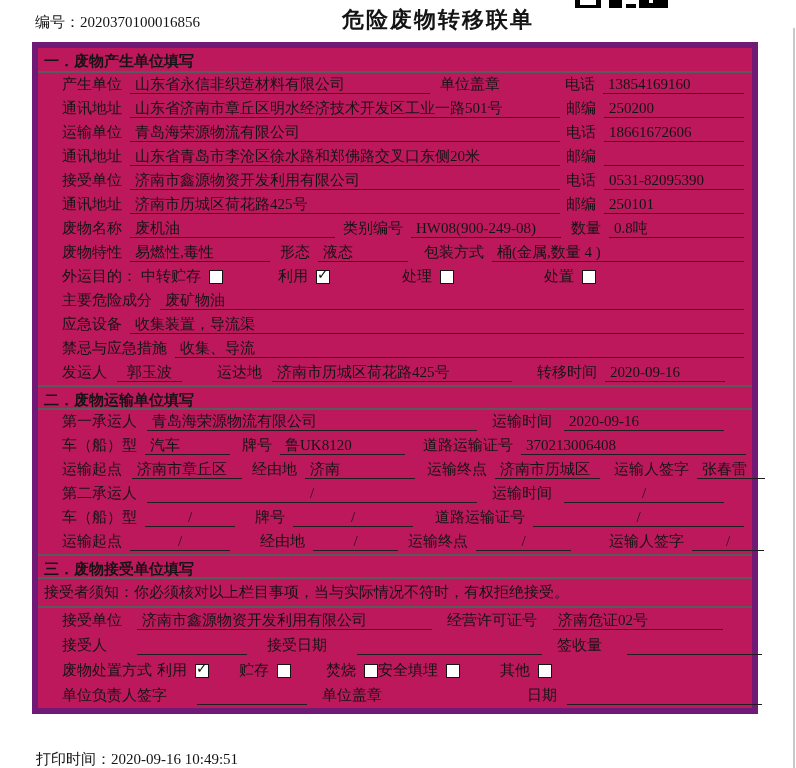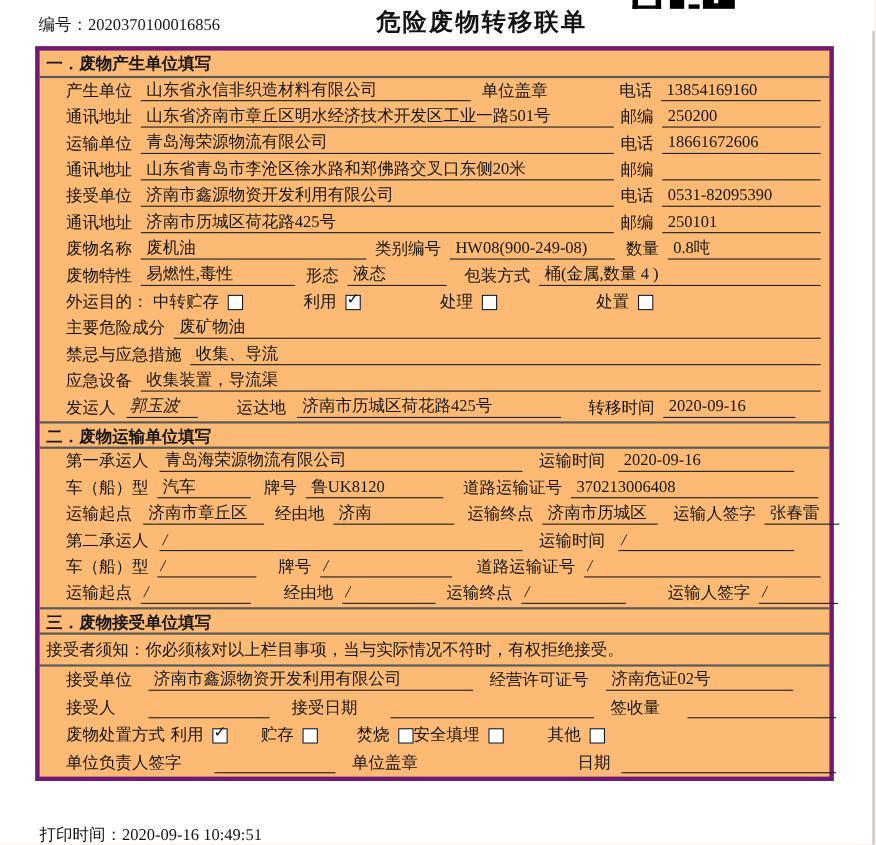--- a/index.html
+++ b/index.html
@@ -18,41 +18,41 @@
   .qr .q1{left:0;top:0;width:26px;height:8px;background:transparent;
           border-left:5px solid #000;border-right:5px solid #000;border-bottom:3px solid #000;box-sizing:border-box;}
   .qr .q2{left:34px;top:0;width:13px;height:8px;}
   .qr .q3{left:51px;top:4px;width:10px;height:4px;}
   .qr .q4{left:64px;top:0;width:29px;height:8px;}
   .qr .q5{left:74px;top:0;width:4px;height:3px;background:#fff;}
   .edge{position:absolute;top:28px;left:793px;width:2px;height:740px;background:#c9c9c9;}
 
   .form{
     position:absolute;left:32px;top:42px;width:726px;box-sizing:border-box;
-    border:4px solid #701a75;background:#fdba74;
+    border:6px solid #701a75;background:#be185d;
   }
   .sec-h{
     height:25px;line-height:25px;font-weight:bold;padding-left:6px;box-sizing:border-box;
     border-bottom:2px solid #5a5a5a;font-size:15px;
     font-family:"Liberation Sans","DejaVu Sans",sans-serif;
   }
   .sec-top{border-top:2px solid #5a5a5a;}
   .notice{
     height:29px;display:flex;align-items:center;padding-left:6px;box-sizing:border-box;
     border-bottom:2px solid #5a5a5a;white-space:nowrap;
   }
   .row{display:flex;align-items:flex-end;height:24px;padding:0 8px 3px 24px;box-sizing:border-box;}
   .row.h25{height:25px;}
   .lb{white-space:nowrap;flex-shrink:0;}
   .v{
     border-bottom:1px solid #1f1f1f;white-space:nowrap;overflow:visible;
     padding:0 3px 0 5px;box-sizing:border-box;flex-shrink:0;line-height:17px;
   }
   .v.grow{flex:1 1 auto;}
-  .v.c{text-align:left;padding:0 3px;font-style:italic;}
+  .v.c{text-align:center;padding:0 3px;}
   .cb{
     display:inline-block;width:12px;height:12px;border:1px solid #141414;
     position:relative;flex-shrink:0;margin-bottom:2px;box-sizing:content-box;background:#fff;
   }
   .cb.checked::after{
     content:"\2713";position:absolute;left:0px;top:-5px;font-size:14px;font-weight:bold;
     font-family:"DejaVu Sans",sans-serif;color:#141414;
   }
   .print{position:absolute;top:750px;left:36px;white-space:nowrap;}
 </style>
@@ -149,27 +149,27 @@
     <span class="lb" style="margin-left:90px">处置</span>
     <span class="cb" style="margin-left:8px"></span>
   </div>
 
   <div class="row">
     <span class="lb">主要危险成分</span>
     <span class="v grow" style="margin-left:8px">废矿物油</span>
   </div>
 
   <div class="row">
+    <span class="lb">应急设备</span>
+    <span class="v grow" style="margin-left:8px">收集装置，导流渠</span>
+  </div>
+
+  <div class="row">
     <span class="lb">禁忌与应急措施</span>
     <span class="v grow" style="margin-left:8px">收集、导流</span>
-  </div>
-
-  <div class="row">
-    <span class="lb">应急设备</span>
-    <span class="v grow" style="margin-left:8px">收集装置，导流渠</span>
   </div>
 
   <div class="row">
     <span class="lb">发运人</span>
     <span class="v c" style="width:65px;margin-left:10px">郭玉波</span>
     <span class="lb" style="margin-left:35px">运达地</span>
     <span class="v" style="width:240px;margin-left:10px">济南市历城区荷花路425号</span>
     <span class="lb" style="margin-left:25px">转移时间</span>
     <span class="v" style="width:120px;margin-left:8px">2020-09-16</span>
   </div>

